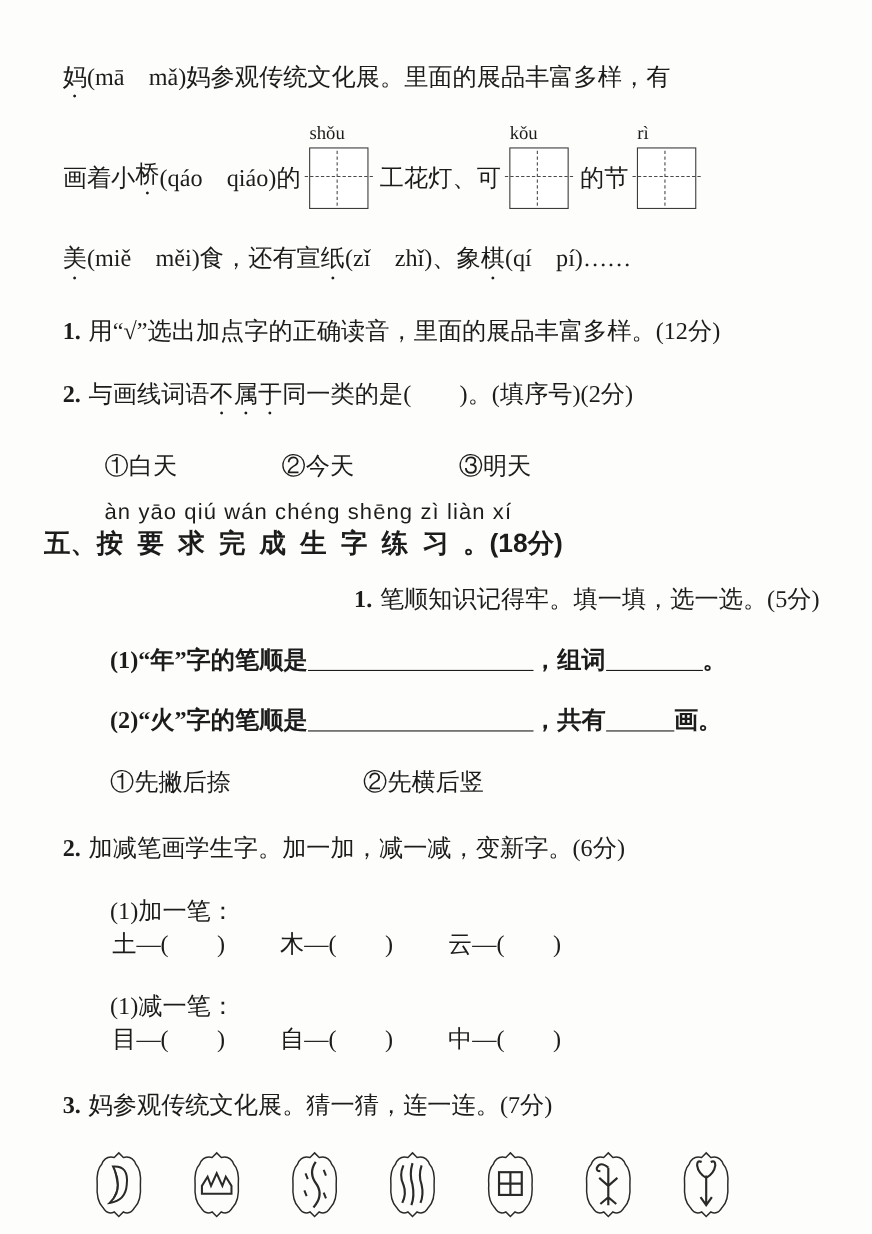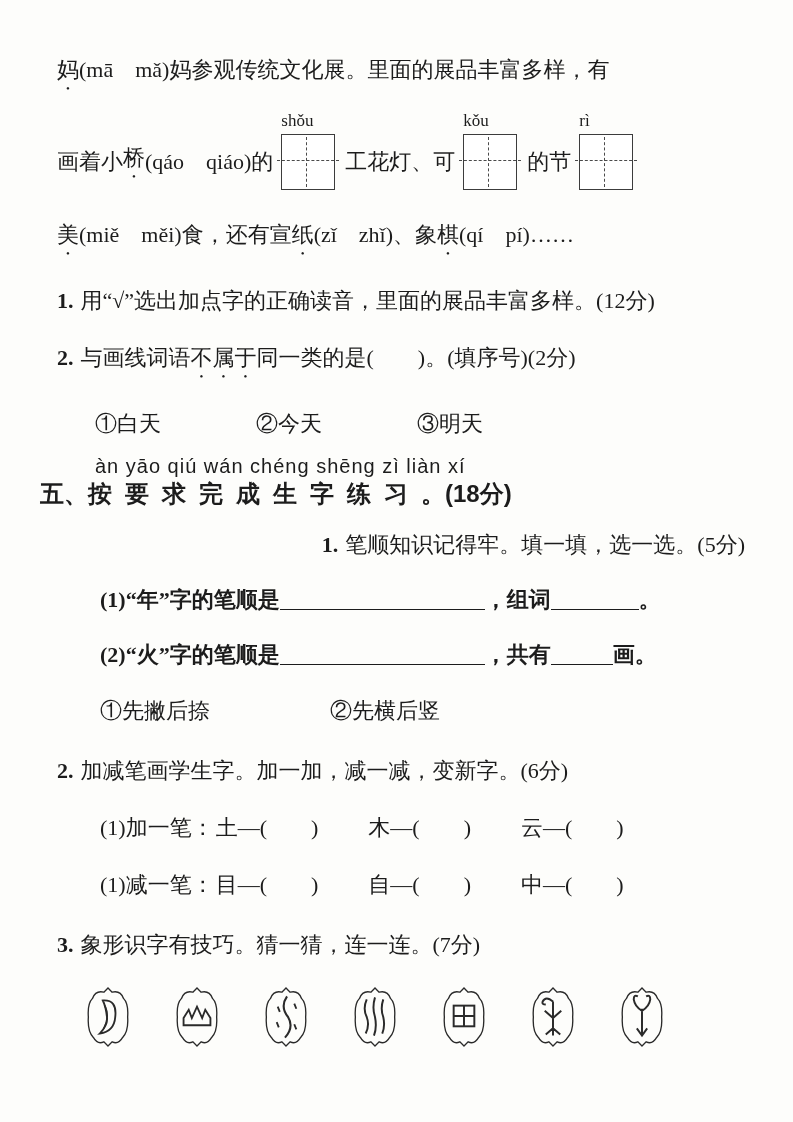--- a/index.html
+++ b/index.html
@@ -35,21 +35,21 @@
   .h5{margin-left:-17px;margin-top:16px;}
   .h5 .py{
     margin-left:55px;font-family:"Liberation Sans","DejaVu Sans",sans-serif;
     font-size:20px;letter-spacing:1px;white-space:nowrap;
   }
   .h5 .line{font-family:"Liberation Sans","DejaVu Sans",sans-serif;font-weight:700;font-size:24px;white-space:nowrap;}
   .h5 .title{letter-spacing:13px;}
   .sub{margin-top:25px;padding-left:43px;white-space:nowrap;font-weight:bold;}
   .blank{display:inline-block;border-bottom:1.6px solid #1c1c1c;height:1.05em;vertical-align:-3px;}
   .w205{width:205px}.w88{width:88px}.w62{width:62px}.w55{width:55px}
-  .addrow{display:flex;padding-left:43px;margin-top:27px;white-space:nowrap;}
+  .addrow{display:flex;padding-left:43px;margin-top:27px;white-space:nowrap;flex-direction:column;}
   .addrow .items{display:flex;gap:50px;margin-left:2px;}
   .picto-row{display:flex;gap:43px;padding-left:28px;margin-top:26px;}
   .picto{width:46px;height:62px;}
   .picto path,.picto rect,.picto line,.picto polyline{fill:none;stroke:#2a2a2a;}
 </style>
 </head>
 <body>
 
 <div class="page">
 
@@ -117,21 +117,21 @@
 
   <div class="addrow">
     <span>(1)减一笔：</span>
     <span class="items">
       <span>目—(　　)</span>
       <span>自—(　　)</span>
       <span>中—(　　)</span>
     </span>
   </div>
 
-  <div class="q" style="margin-top:30px;"><span class="qnum">3.</span><span>象形识字有技巧。猜一猜，连一连。(7分)</span></div>
+  <div class="q" style="margin-top:30px;"><span class="qnum">3.</span><span>妈参观传统文化展。猜一猜，连一连。(7分)</span></div>
 
   <div class="picto-row">
     <svg class="picto" viewBox="0 0 44 60">
       <path stroke-width="1.3" d="M22,2 L26,6 Q34,4 37,12 Q42,17 41,30 Q42,44 36,50 Q32,57 26,54 L22,58 L18,54 Q12,57 8,50 Q2,44 3,30 Q2,17 7,12 Q10,4 18,6 Z"></path>
       <path stroke-width="1.8" d="M17,14 Q31,13 29,30 Q28,44 14,46 Q22,38 21,30 Q20,20 17,14 Z"></path>
       <path stroke-width="1.5" d="M19,19 Q24,30 18,41"></path>
     </svg>
     <svg class="picto" viewBox="0 0 44 60">
       <path stroke-width="1.3" d="M22,2 L26,6 Q34,4 37,12 Q42,17 41,30 Q42,44 36,50 Q32,57 26,54 L22,58 L18,54 Q12,57 8,50 Q2,44 3,30 Q2,17 7,12 Q10,4 18,6 Z"></path>
       <path stroke-width="1.8" d="M9,38 L9,31 L14,23 L17,31 L22,20 L27,31 L30,23 L35,31 L35,38 Z"></path>

